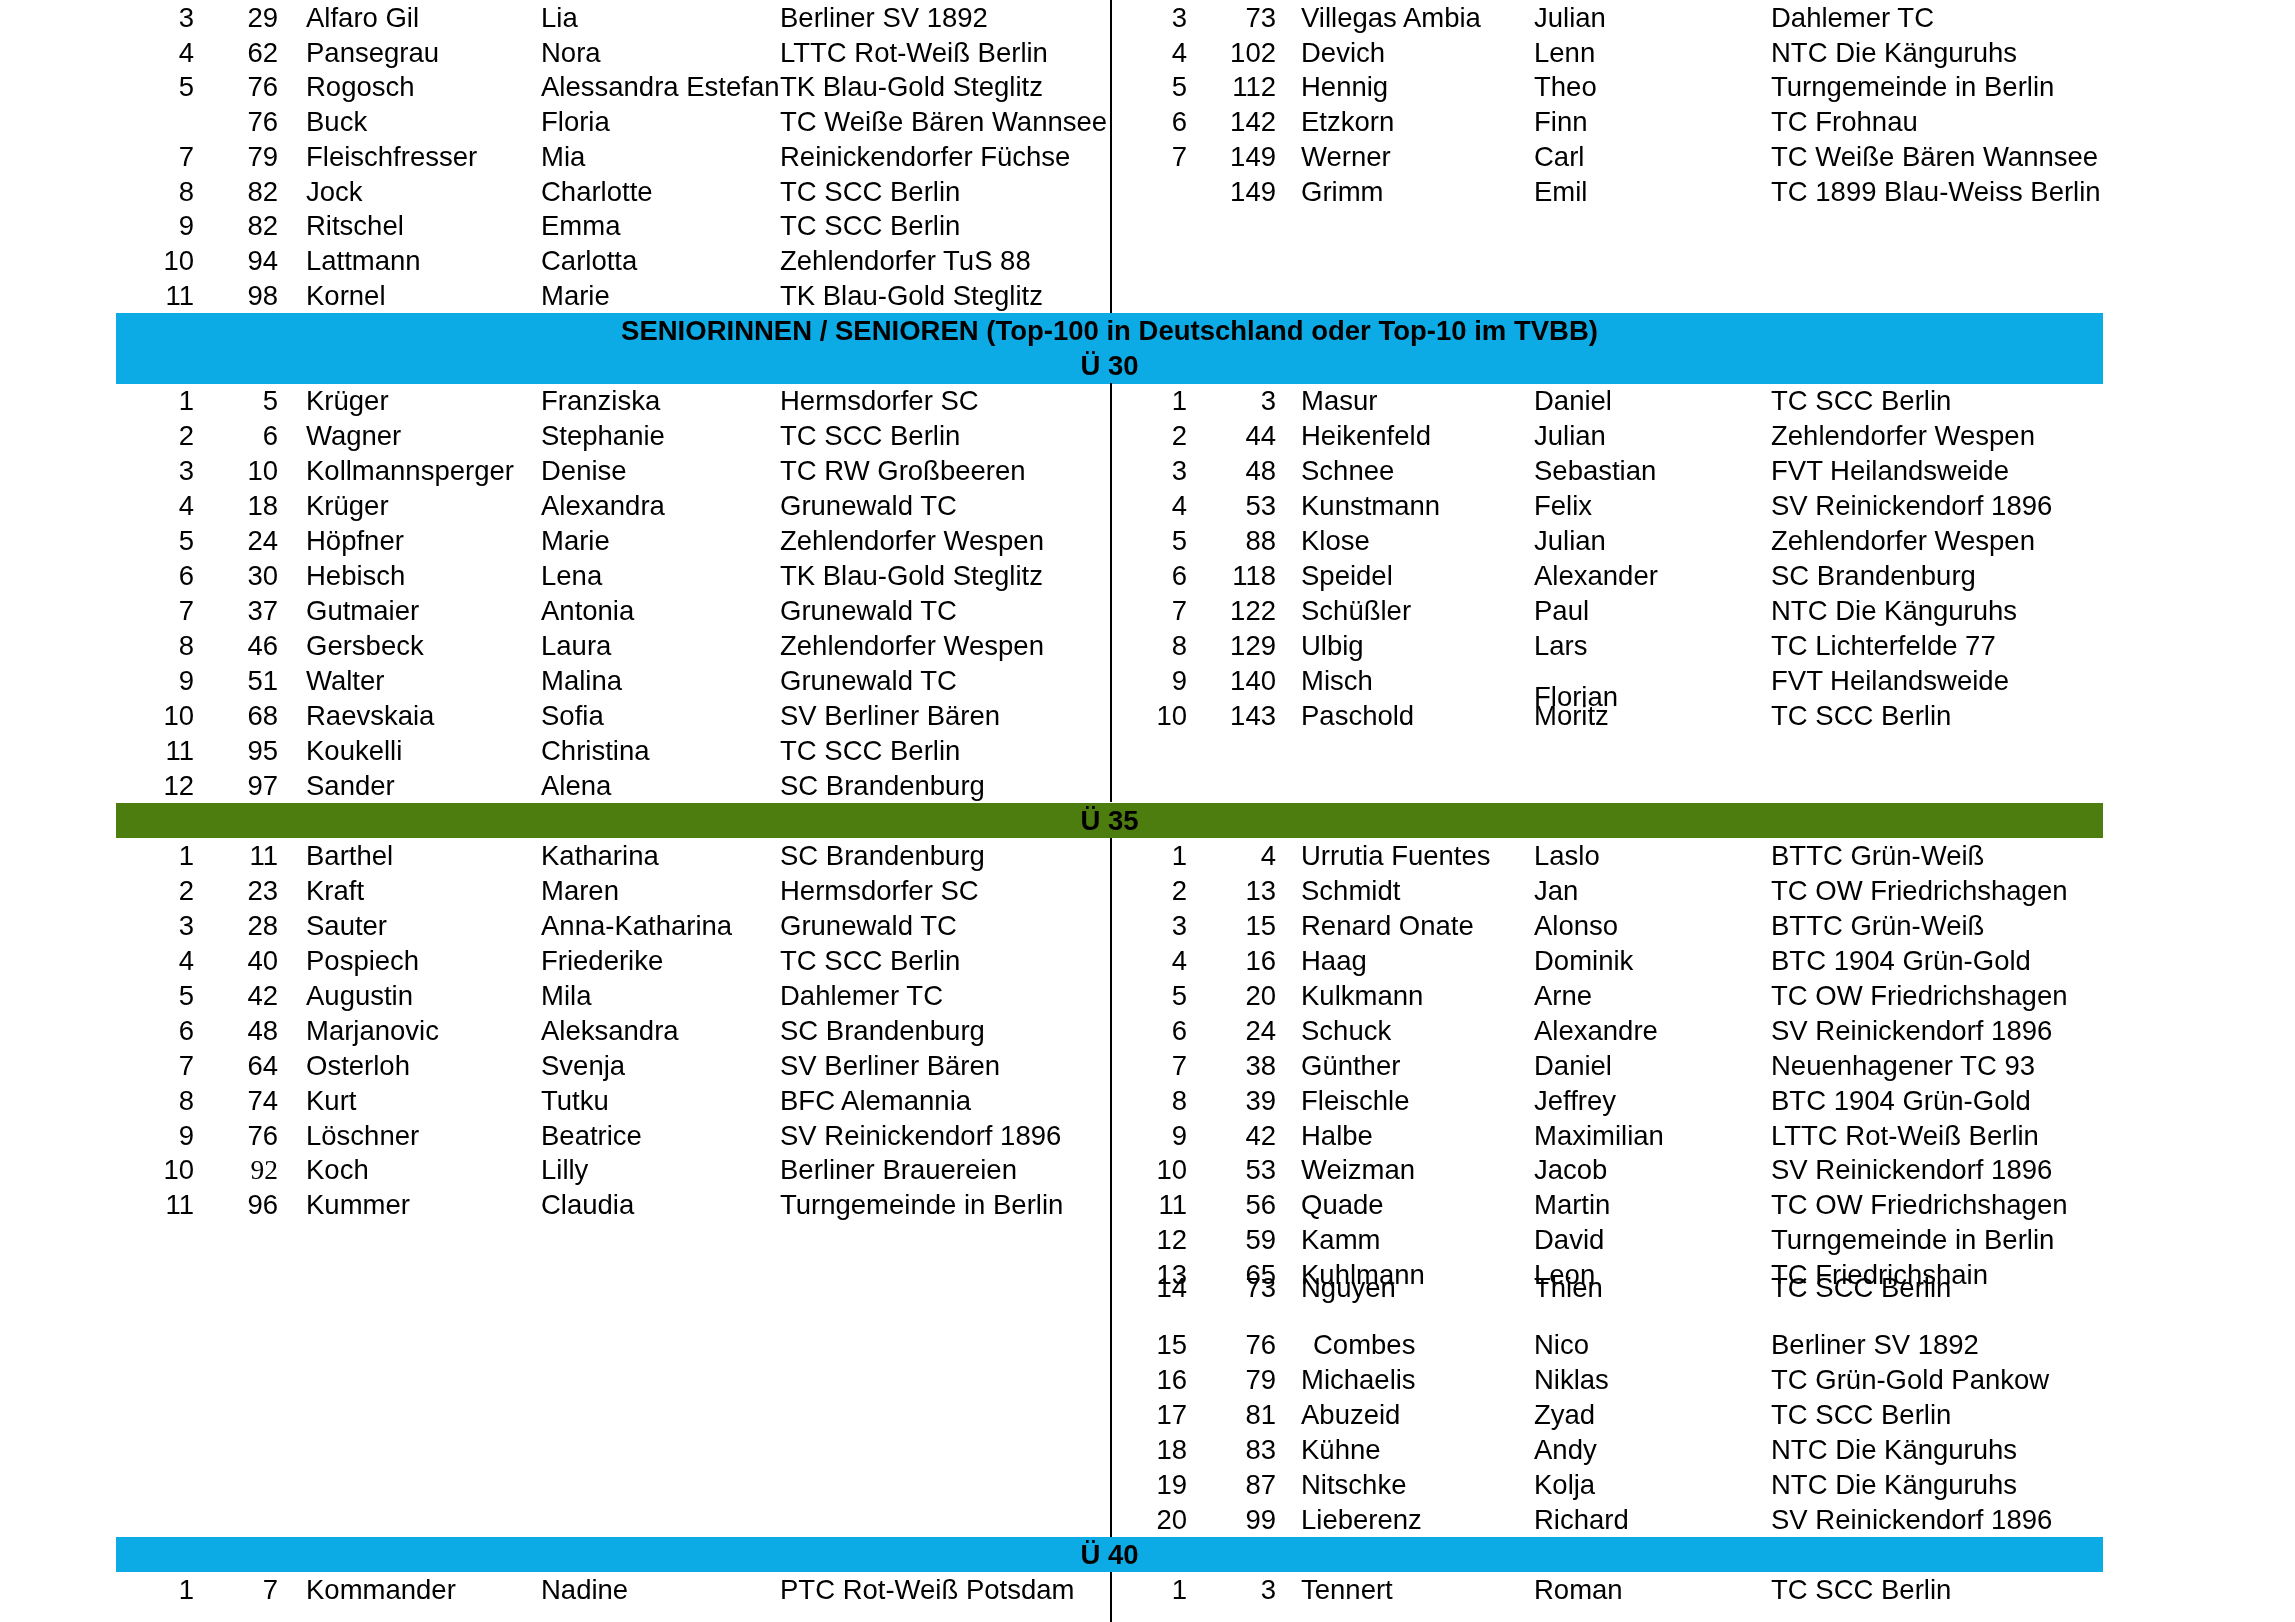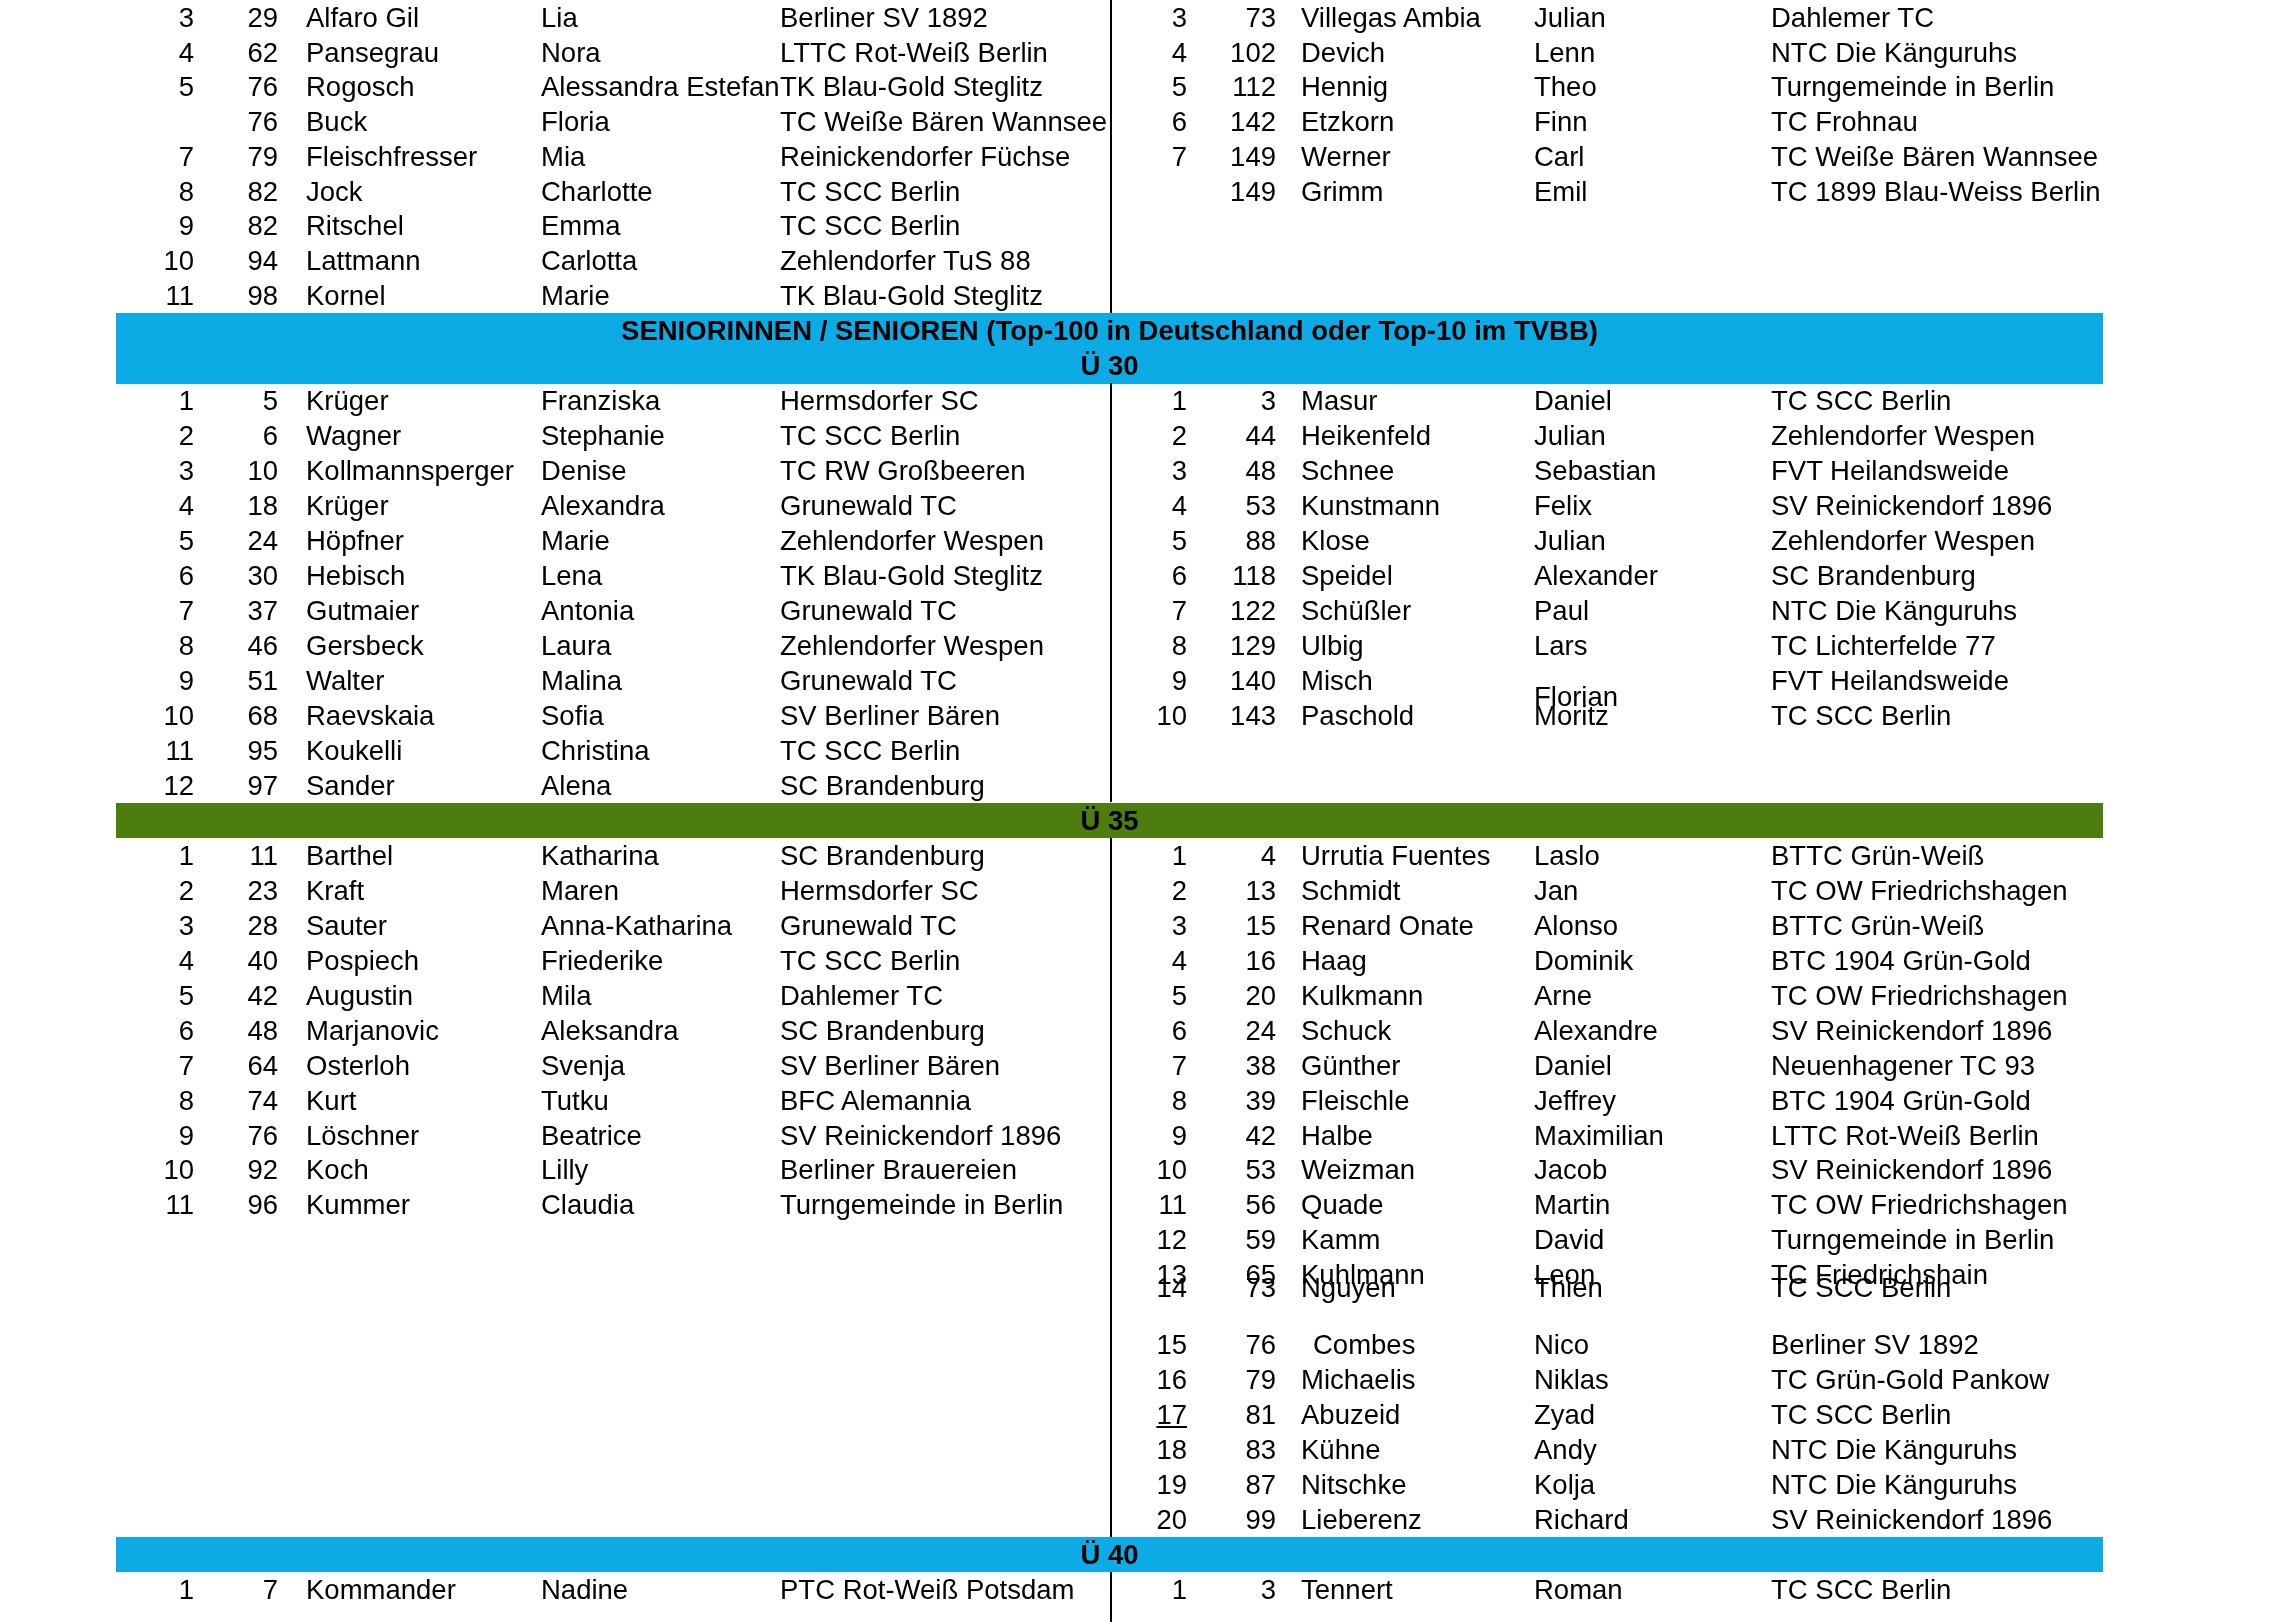--- a/index.html
+++ b/index.html
@@ -373,21 +373,21 @@
       </div>
       <div class="row" style="top: 280px; height: 35px;">
         <div class="cell l-rank ralign" style="height: 35px;">9</div>
         <div class="cell l-num ralign" style="height: 35px;">76</div>
         <div class="cell l-last" style="height: 35px;">Löschner</div>
         <div class="cell l-first" style="height: 35px;">Beatrice</div>
         <div class="cell l-club" style="height: 35px;">SV Reinickendorf 1896</div>
       </div>
       <div class="row" style="top: 314px; height: 35px;">
         <div class="cell l-rank ralign" style="height: 35px;">10</div>
-        <div class="cell l-num ralign" style="height: 35px;">92</div>
+        <div class="cell l-num ralign" style="height: 35px; font-family: Liberation Serif, serif;">92</div>
         <div class="cell l-last" style="height: 35px;">Koch</div>
         <div class="cell l-first" style="height: 35px;">Lilly</div>
         <div class="cell l-club" style="height: 35px;">Berliner Brauereien</div>
       </div>
       <div class="row" style="top: 349px; height: 35px;">
         <div class="cell l-rank ralign" style="height: 35px;">11</div>
         <div class="cell l-num ralign" style="height: 35px;">96</div>
         <div class="cell l-last" style="height: 35px;">Kummer</div>
         <div class="cell l-first" style="height: 35px;">Claudia</div>
         <div class="cell l-club" style="height: 35px;">Turngemeinde in Berlin</div>
@@ -498,21 +498,21 @@
         <div class="cell r-club" style="height: 35px;">Berliner SV 1892</div>
       </div>
       <div class="row" style="top: 524px; height: 35px;">
         <div class="cell r-rank ralign" style="height: 35px;">16</div>
         <div class="cell r-num ralign" style="height: 35px;">79</div>
         <div class="cell r-last" style="height: 35px;">Michaelis</div>
         <div class="cell r-first" style="height: 35px;">Niklas</div>
         <div class="cell r-club" style="height: 35px;">TC Grün-Gold Pankow</div>
       </div>
       <div class="row" style="top: 559px; height: 35px;">
-        <div class="cell r-rank ralign" style="height: 35px; text-decoration: underline;">17</div>
+        <div class="cell r-rank ralign" style="height: 35px;">17</div>
         <div class="cell r-num ralign" style="height: 35px;">81</div>
         <div class="cell r-last" style="height: 35px;">Abuzeid</div>
         <div class="cell r-first" style="height: 35px;">Zyad</div>
         <div class="cell r-club" style="height: 35px;">TC SCC Berlin</div>
       </div>
       <div class="row" style="top: 594px; height: 35px;">
         <div class="cell r-rank ralign" style="height: 35px;">18</div>
         <div class="cell r-num ralign" style="height: 35px;">83</div>
         <div class="cell r-last" style="height: 35px;">Kühne</div>
         <div class="cell r-first" style="height: 35px;">Andy</div>

